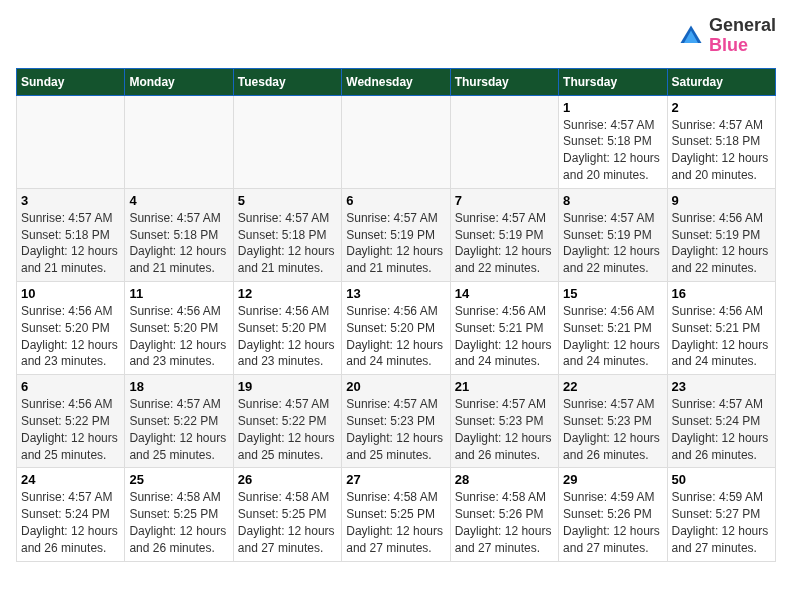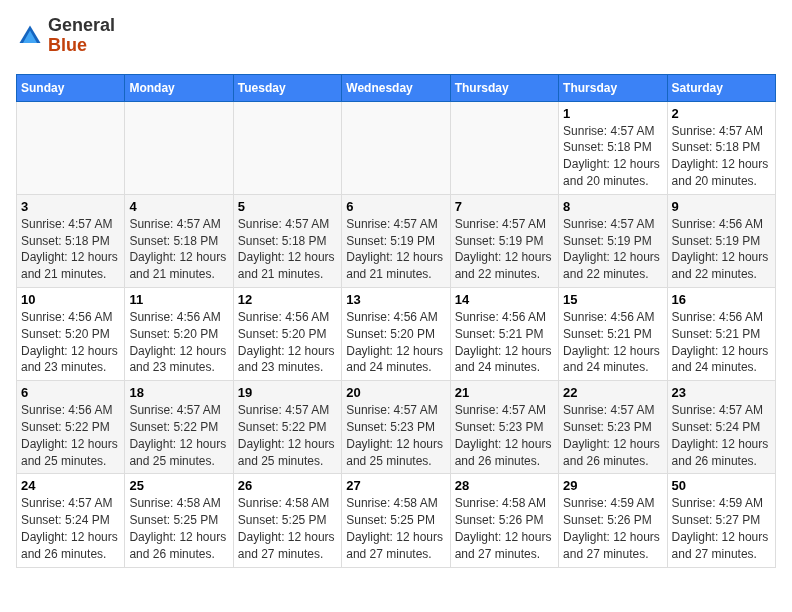--- a/index.html
+++ b/index.html
@@ -5,57 +5,57 @@
     * { box-sizing: border-box; margin: 0; padding: 0; }
     body {
       font-family: Arial, sans-serif;
       background: #fff;
       width: 792px;
       min-height: 612px;
       padding: 16px;
     }
     .header {
       display: flex;
-      justify-content: space-between;
+      justify-content: flex-end;
       align-items: flex-start;
-      margin-bottom: 18px;
+      margin-bottom: 12px;
     }
     .logo {
       display: flex;
       align-items: center;
       gap: 4px;
     }
     .logo-text {
       font-size: 18px;
       font-weight: bold;
       line-height: 1.1;
     }
     .logo-general { color: #333; }
-    .logo-blue { color: #c2410c; }
+    .logo-blue { color: #ec4899; }
     .logo-icon {
       width: 28px;
       height: 28px;
     }
     .title-block { text-align: right; }
     .month-title {
       font-size: 36px;
       font-weight: normal;
       color: #333;
     }
     .location {
       font-size: 16px;
       color: #555;
     }
     .calendar {
       width: 100%;
       border-collapse: collapse;
       font-size: 11px;
     }
     .calendar th {
-      background-color: #3b82f6;
+      background-color: #14532d;
       color: white;
       padding: 6px 4px;
       text-align: left;
       font-weight: bold;
       font-size: 12px;
       border: 1px solid #1565c0;
     }
     .calendar td {
       border: 1px solid #ddd;
       vertical-align: top;

